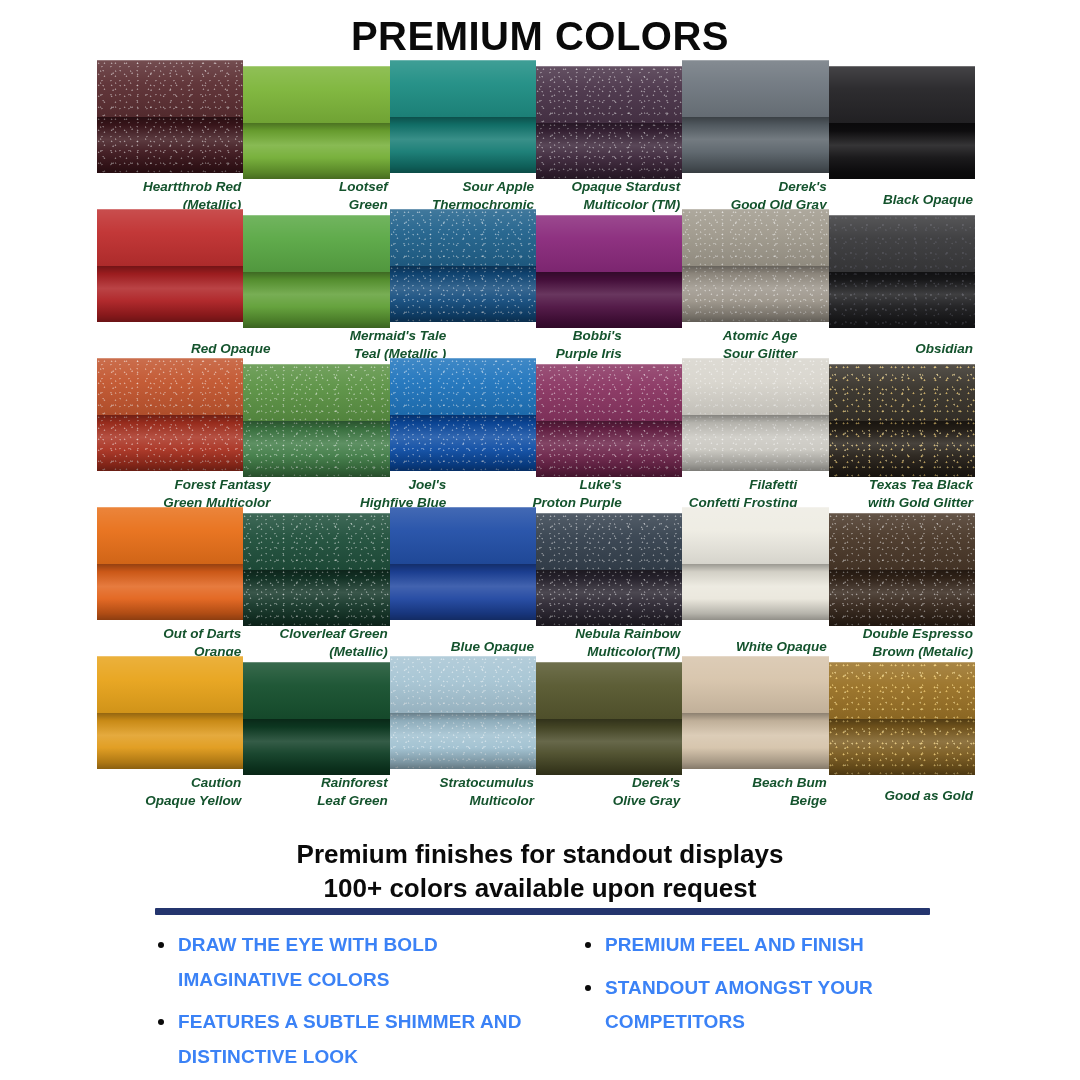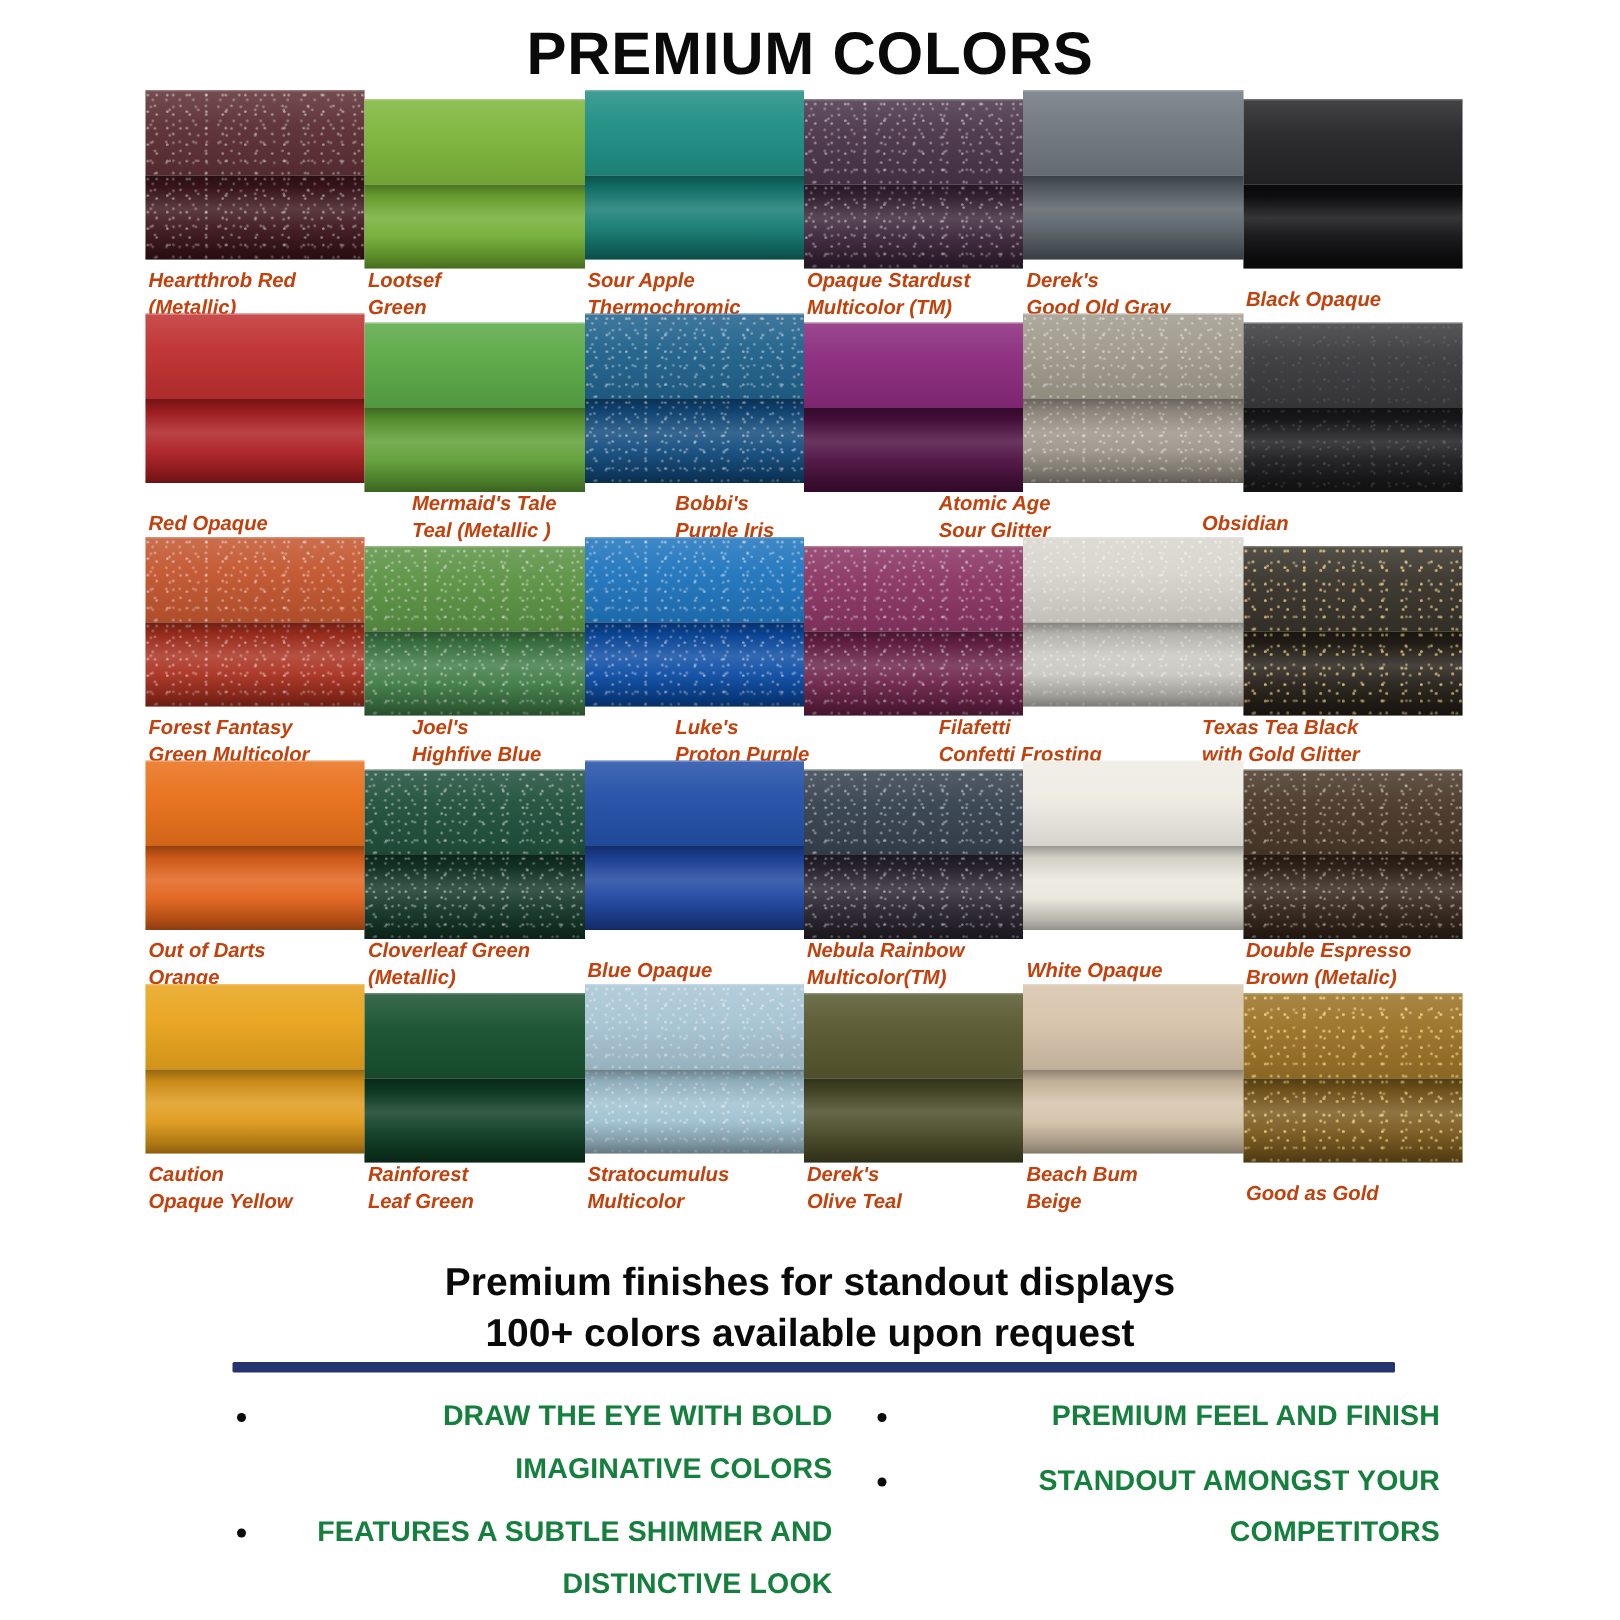--- a/index.html
+++ b/index.html
@@ -141,26 +141,26 @@
   
   .labels {
     position: absolute;
     left: 97px;
     top: 118px;
     width: 878px;
     display: flex;
   }
   .label {
     flex: 1 1 0;
-    text-align: left;
+    text-align: right;
     font-size: 13.5px;
     font-weight: 700;
     font-style: italic;
     line-height: 1.32;
-    color: #c2410c;
+    color: #14532d;
     padding: 0 2px;
   }
   .label.lower { padding-top: 13px; }
 
   
   .tagline {
     position: absolute;
     top: 838px;
     left: 0;
     width: 1080px;
@@ -193,23 +193,22 @@
   .bullet-col { width: 50%; }
   .bullet-col.right { padding-left: 22px; }
 
   .bullet {
     position: relative;
     padding-left: 28px;
     margin-bottom: 8px;
     font-size: 19px;
     font-weight: 700;
     line-height: 1.82;
-    color: #15803d;
+    color: #3b82f6;
     letter-spacing: 0.1px;
-    text-align: right;
   }
   .bullet::before {
     content: "";
     position: absolute;
     left: 8px;
     top: 14px;
     width: 6px;
     height: 6px;
     border-radius: 50%;
     background: #0a0a0a;
@@ -525,21 +524,21 @@
           <div class="label">
             <div>Rainforest</div>
             <div>Leaf Green</div>
           </div>
           <div class="label">
             <div>Stratocumulus</div>
             <div>Multicolor</div>
           </div>
           <div class="label">
             <div>Derek's</div>
-            <div>Olive Teal</div>
+            <div>Olive Gray</div>
           </div>
           <div class="label">
             <div>Beach Bum</div>
             <div>Beige</div>
           </div>
           <div class="label lower">
             <div>Good as Gold</div>
           </div>
         </div>
       </div>

